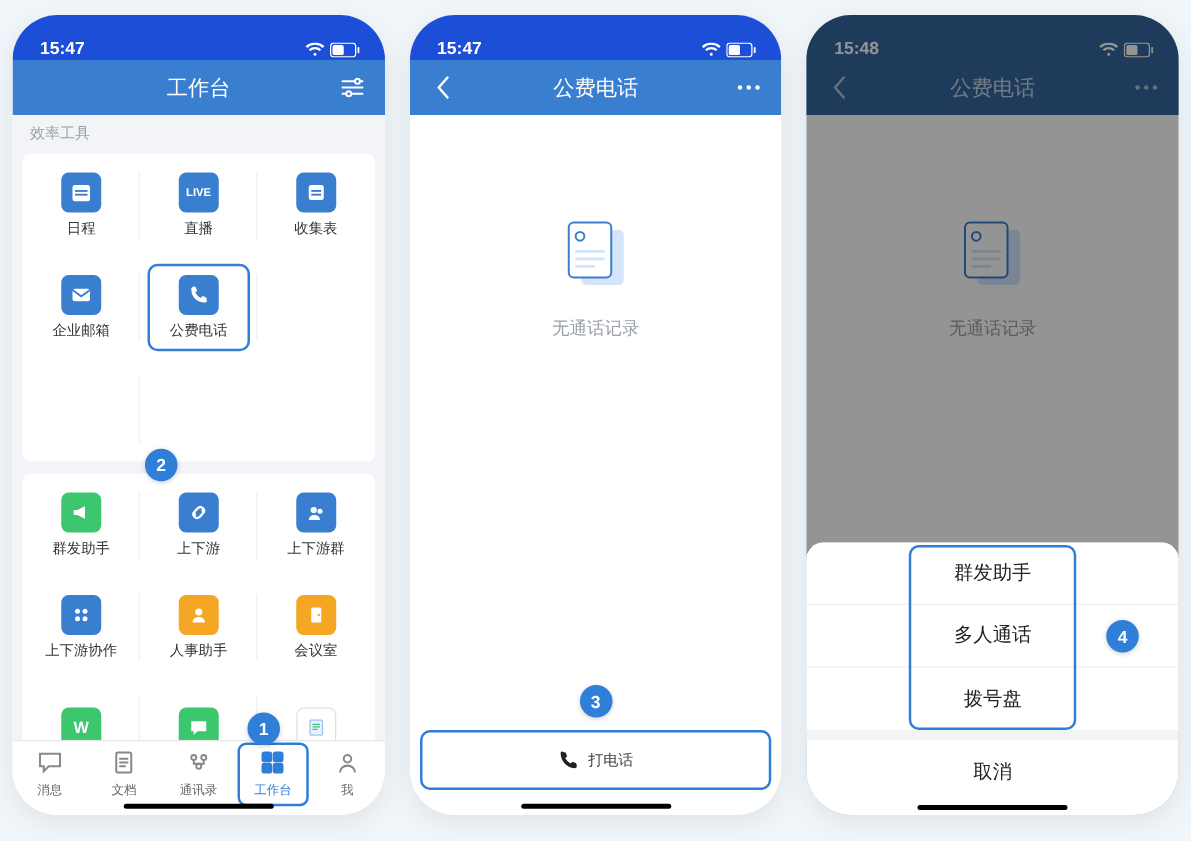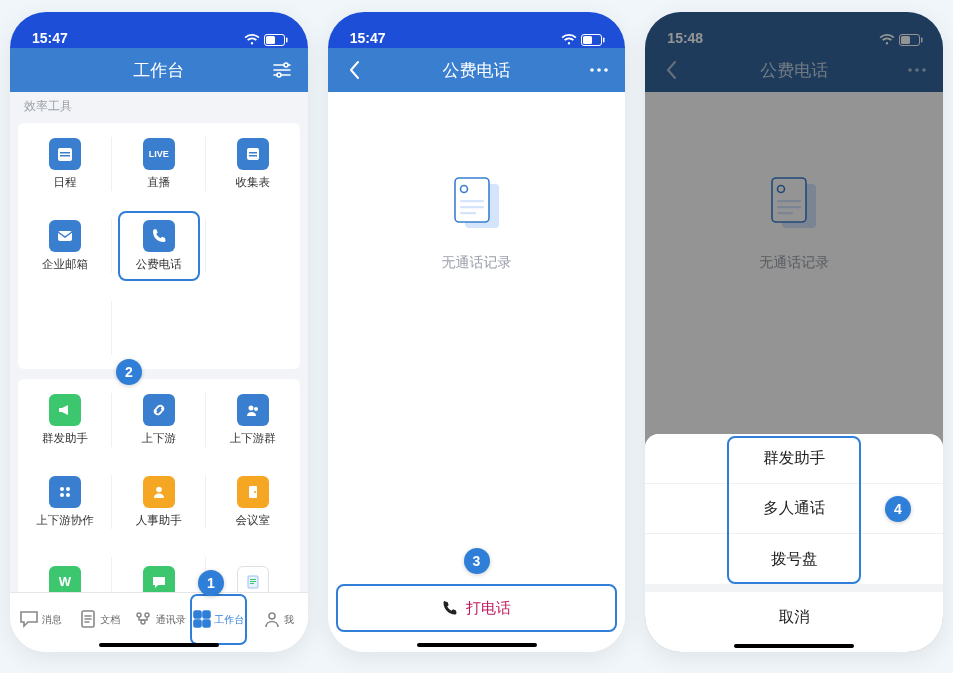--- a/index.html
+++ b/index.html
@@ -104,21 +104,21 @@
   
   .tab-bar {
     height: 60px;
     border-top: 1px solid #e6e6e6;
     background:#fff;
     display:flex;
     padding-bottom:6px;
   }
   .tab {
     flex:1;
-    display:flex; flex-direction:row;
+    display:flex; flex-direction:column;
     align-items:center; justify-content:center;
     gap:2px;
     font-size:10px;
     color:#666;
     position:relative;
   }
   .tab.active { color:#2f7ed8; }
   .tab.highlight {
     outline: 2.5px solid #2f7ed8;
     outline-offset: -3px;
@@ -163,22 +163,22 @@
     position:relative;
   }
   .call-button{
     border:1px solid #d9d9d9;
     border-radius:4px;
     height:44px;
     display:flex;
     align-items:center;
     justify-content:center;
     gap:8px;
-    font-size:15px;
-    color:#be185d;
+    font-size:12px;
+    color:#404040;
   }
   .call-button-wrap.highlight .call-button{
     outline: 2.5px solid #2f7ed8;
     outline-offset: 0;
     border-radius:6px;
     border-color:transparent;
   }
   
   .dim-overlay{
     position:absolute; inset:0;

